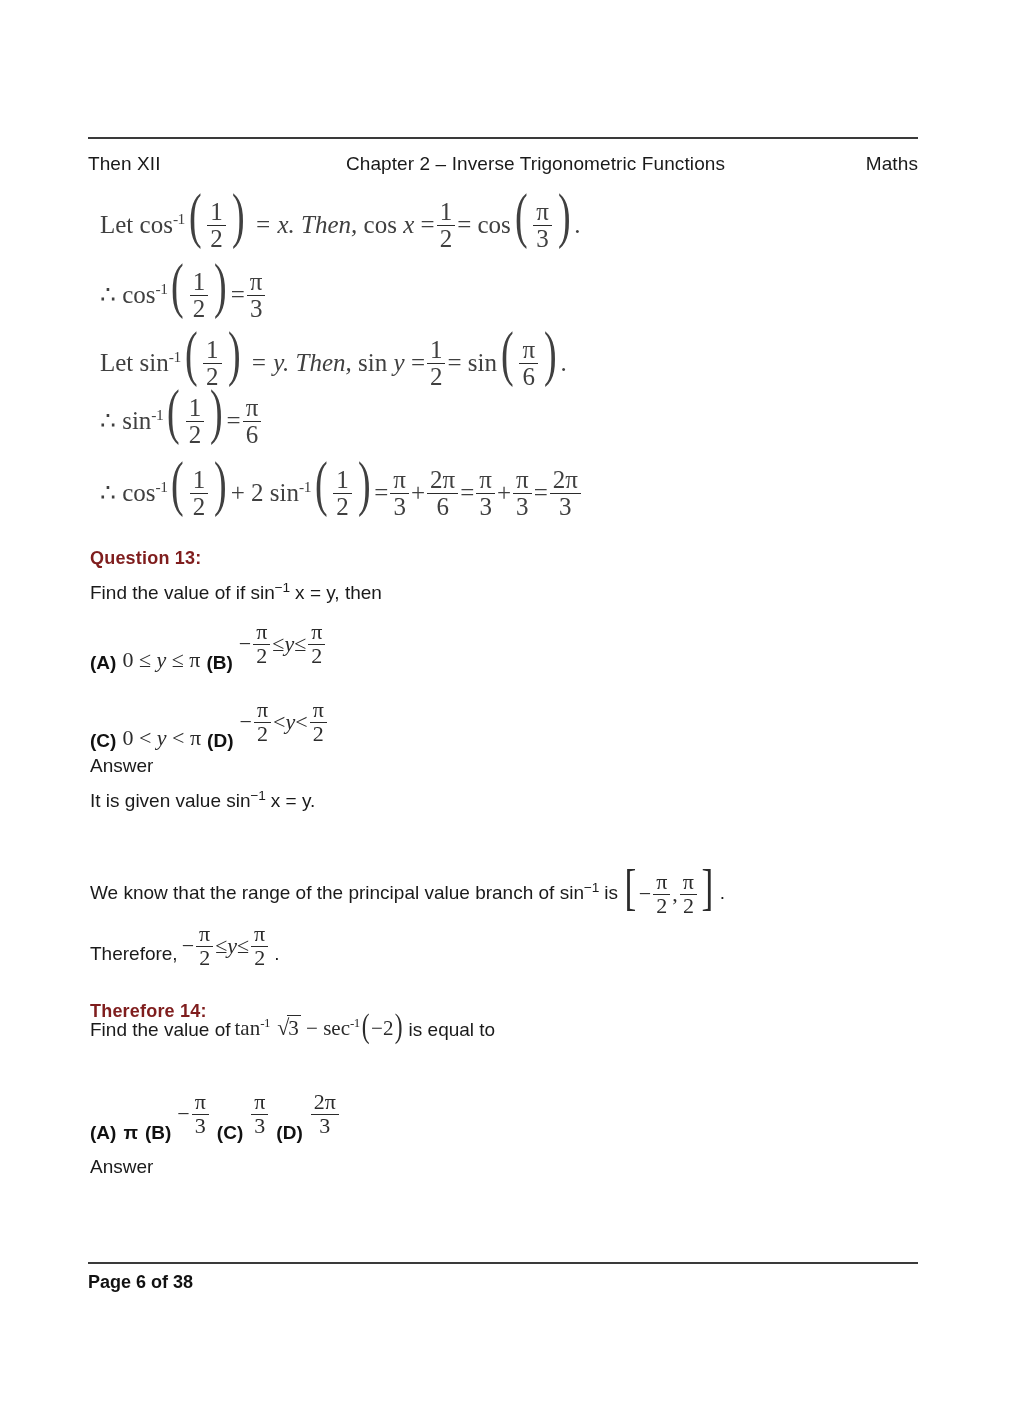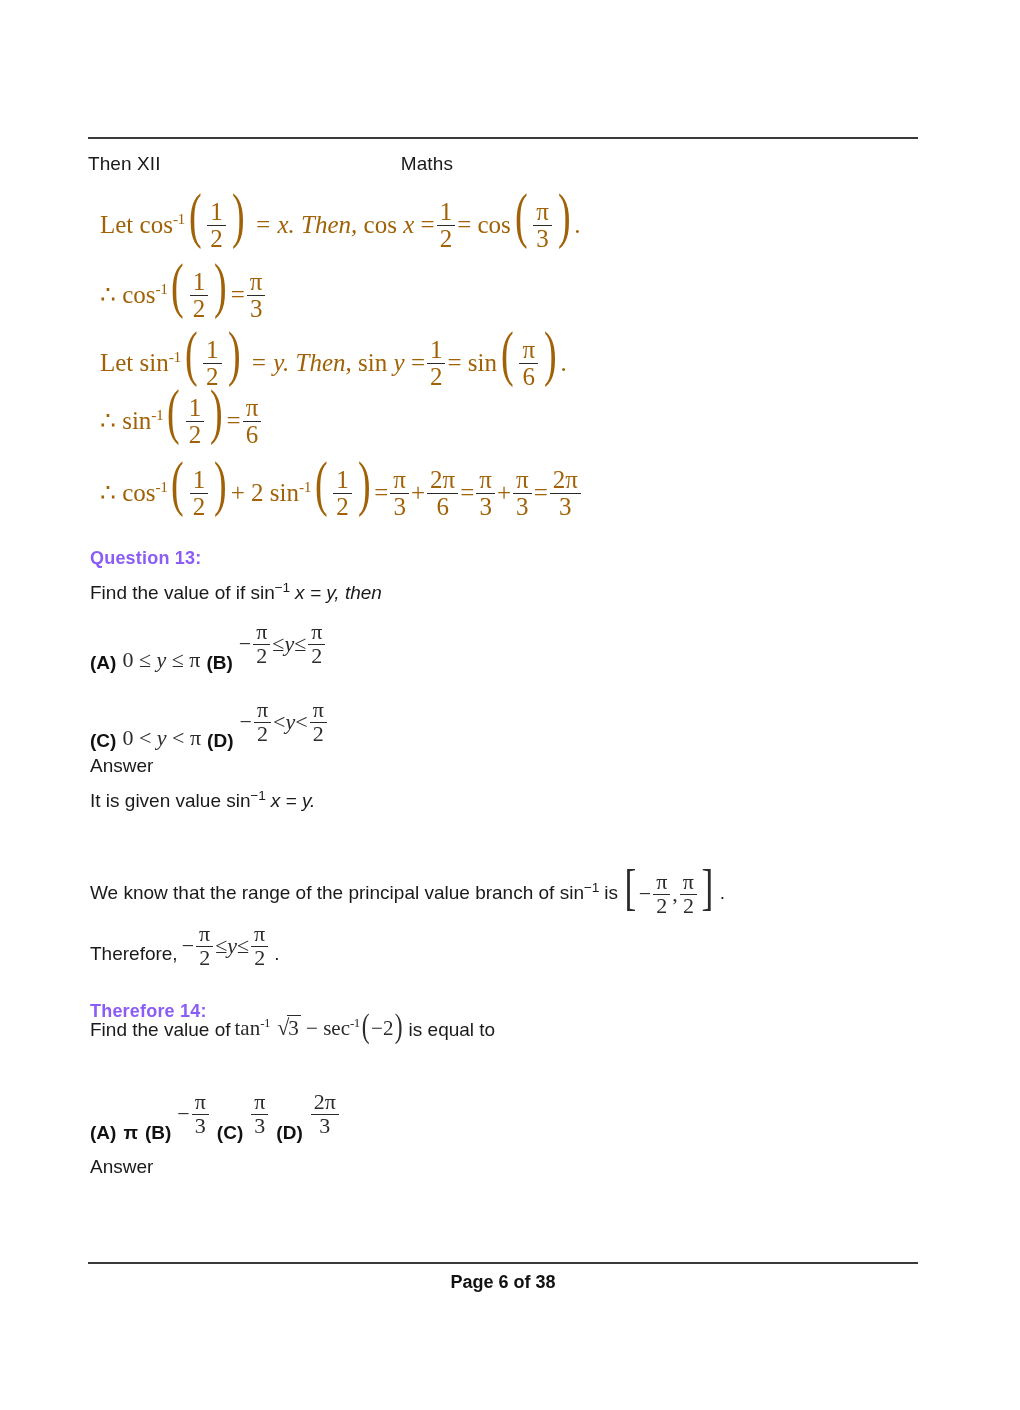--- a/index.html
+++ b/index.html
@@ -56,30 +56,29 @@
     top: 1262px;
     width: 830px;
     height: 2px;
     background: #3a3a3a;
   }
   .footer-text {
     position: absolute;
     left: 88px;
     top: 1272px;
     width: 830px;
-    text-align: center;
     font-size: 18px;
     font-weight: bold;
     color: #111111;
   }
 
   
   .math {
     font-family: "Liberation Serif", "DejaVu Serif", serif;
-    color: #a16207;
+    color: #404040;
     white-space: nowrap;
   }
   .mi { font-style: italic; }
   .mo { font-style: normal; }
 
   
   .inv {
     font-size: 0.62em;
     vertical-align: super;
     font-style: normal;
@@ -125,21 +124,21 @@
   #mline-3 { left: 100px; top: 320px; }
   #mline-4 { left: 100px; top: 378px; }
   #mline-5 { left: 100px; top: 450px; }
 
   
   .q-heading {
     position: absolute;
     left: 90px;
     font-size: 18px;
     font-weight: bold;
-    color: #8b5cf6;
+    color: #7f1d1d;
     letter-spacing: 0.2px;
   }
   #q13-heading { top: 548px; }
   #q14-heading { top: 1001px; }
 
   
   .txt {
     position: absolute;
     left: 90px;
     font-size: 19px;
@@ -152,21 +151,21 @@
   #q13-know     { top: 862px; }
   #q13-therefore{ top: 932px; }
   #q14-prompt   { top: 1012px; }
   #q14-answer   { top: 1156px; }
 
   .sup-inv {
     font-size: 0.72em;
     vertical-align: super;
     letter-spacing: -0.3px;
   }
-  .ital { font-style: italic; }
+  .ital { }
 
   
   .opt-row {
     position: absolute;
     left: 90px;
     display: flex;
     align-items: center;
     white-space: nowrap;
   }
   #q13-options-1 { top: 630px; }
@@ -235,20 +234,21 @@
     margin-left: -2px;
   }
 </style>
 </head>
 <body>
 
 <div class="page">
 
   <div class="header">
     <div class="header-left">Then XII</div>
+    <div class="header-center">Chapter 2 – Inverse Trigonometric Functions</div>
     <div class="header-right">Maths</div>
   </div>
   <div class="header-rule"></div>
 
   <div class="mline math" id="mline-1">
     <span class="mo">Let cos</span><span class="inv">-1</span><span class="paren big">(</span><span class="frac"><span class="num">1</span><span class="den">2</span></span><span class="paren big">)</span>
     <span class="mo" style="font-style:italic">= x. Then,</span>
     <span class="mo">cos</span>
     <span class="mi">x</span>
     <span class="mo">=</span><span class="frac"><span class="num">1</span><span class="den">2</span></span><span class="mo">= cos</span><span class="paren big">(</span><span class="frac"><span class="num">π</span><span class="den">3</span></span><span class="paren big">)</span><span class="mo">.</span>

